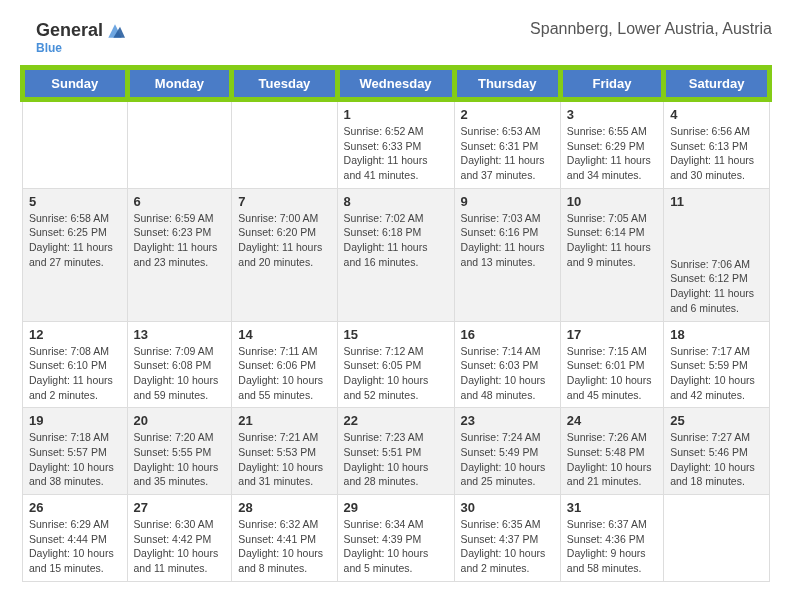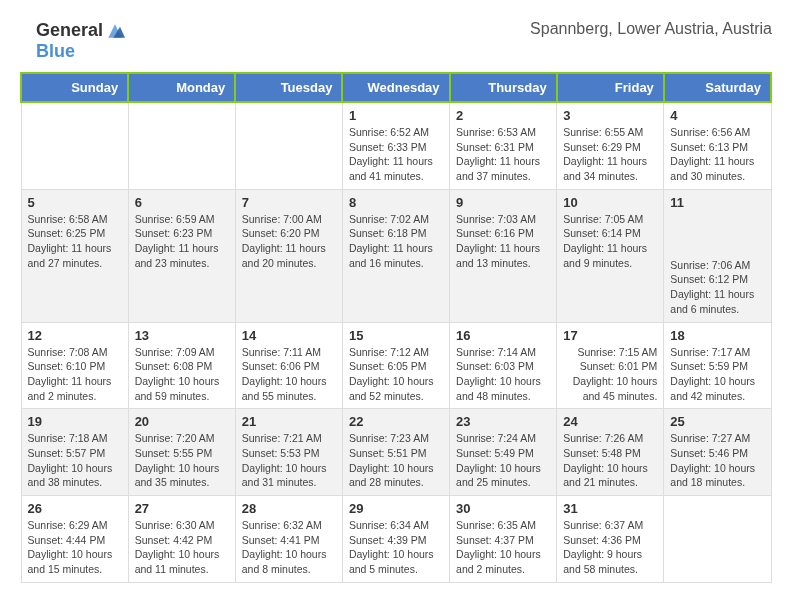--- a/index.html
+++ b/index.html
@@ -25,21 +25,21 @@
     .logo-text {
       display: flex;
       align-items: center;
     }
     .logo-general {
       font-size: 18px;
       font-weight: bold;
       color: #333;
     }
     .logo-blue {
-      font-size: 18px;
+      font-size: 12px;
       font-weight: bold;
       color: #4a90d9;
     }
     .logo-icon {
       width: 20px;
       height: 20px;
       margin-left: 2px;
     }
     .title-section {
       text-align: right;
@@ -55,25 +55,25 @@
       color: #555;
     }
     .calendar {
       width: 100%;
       border-collapse: collapse;
       border: 1px solid #ccc;
     }
     .calendar th {
       background-color: #4a7cc7;
       color: white;
-      text-align: right;
-      padding: 6px 9px;
+      text-align: center;
+      padding: 6px 20px;
       font-size: 13px;
       font-weight: bold;
-      border: 2px solid #84cc16;
+      border: 5px solid #84cc16;
     }
     .calendar td {
       vertical-align: top;
       padding: 5px 6px;
       border: 1px solid #ddd;
       width: calc(100% / 7);
       height: 80px;
       background: #fff;
       font-size: 11px;
       color: #333;
@@ -246,21 +246,21 @@
         </td>
         <td>
           <div class="day-number">16</div>
           <div class="day-info" style="white-space: pre-line;">Sunrise: 7:14 AM
 Sunset: 6:03 PM
 Daylight: 10 hours
 and 48 minutes.</div>
         </td>
         <td>
           <div class="day-number">17</div>
-          <div class="day-info" style="white-space: pre-line; text-align: right;">Sunrise: 7:15 AM
+          <div class="day-info" style="white-space: pre-line;">Sunrise: 7:15 AM
 Sunset: 6:01 PM
 Daylight: 10 hours
 and 45 minutes.</div>
         </td>
         <td>
           <div class="day-number">18</div>
           <div class="day-info" style="white-space: pre-line;">Sunrise: 7:17 AM
 Sunset: 5:59 PM
 Daylight: 10 hours
 and 42 minutes.</div>

